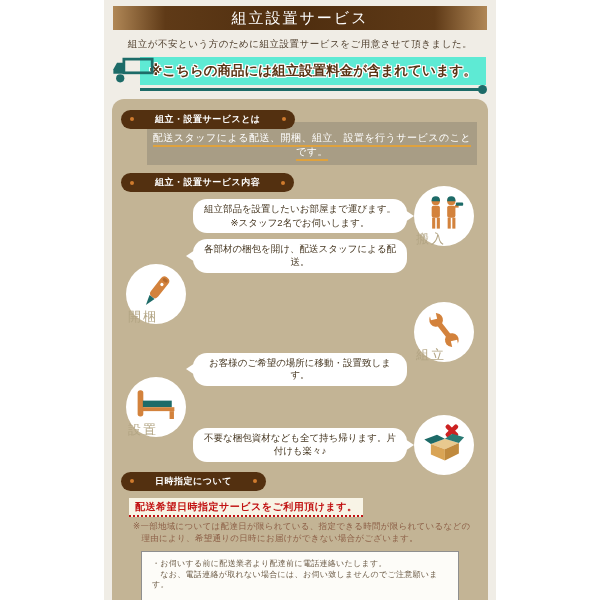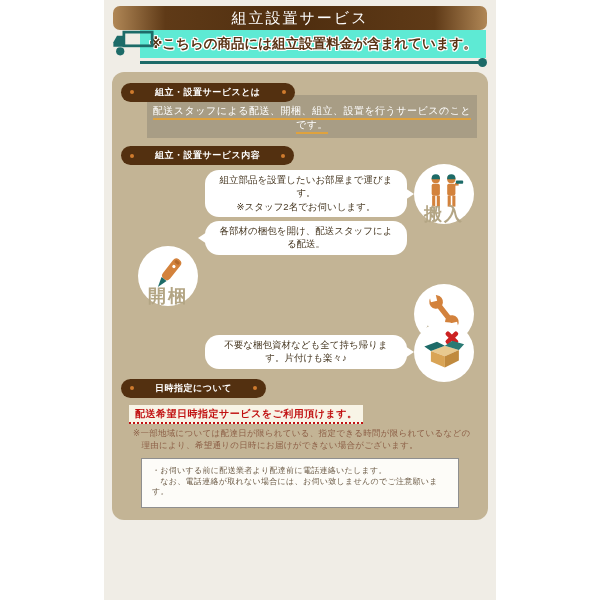--- a/index.html
+++ b/index.html
@@ -2,21 +2,21 @@
 <html lang="ja"><head>
 <meta charset="utf-8">
 <style>
   html,body{margin:0;padding:0;}
   body{font-family:"Liberation Sans","DejaVu Sans",sans-serif;background:#fff;}
   .page{width:600px;height:600px;background:#ffffff;overflow:hidden;}
   .content{width:392px;height:600px;margin:0 auto;background:#f0ede6;box-sizing:border-box;overflow:hidden;}
 
   
   .title-bar{margin:6px 9px 0;height:24px;display:flex;align-items:center;justify-content:center;
-    background:linear-gradient(90deg,#b08756 0%,#5f3a17 14%,#4f2e0f 50%,#5f3a17 86%,#b08756 100%);border-radius:7px;}
+    background:linear-gradient(90deg,#b08756 0%,#5f3a17 14%,#4f2e0f 50%,#5f3a17 86%,#b08756 100%);}
   .title-bar span{font-family:"Liberation Serif","DejaVu Serif",serif;font-size:15px;color:#ffffff;letter-spacing:2px;}
   .intro{margin:8px 4px 6px;text-align:center;font-size:9.5px;color:#4a3a28;letter-spacing:0.5px;}
 
   
   .banner-wrap{position:relative;margin:0 10px 0 12px;padding-left:24px;}
   .truck{position:absolute;left:-4px;bottom:4px;width:42px;height:32px;}
   .banner{background:#5eead4;text-align:center;padding:5px 2px;font-size:13.5px;font-weight:bold;color:#5a3415;white-space:nowrap;
     text-shadow:-1px -1px 0 #fff,1px -1px 0 #fff,-1px 1px 0 #fff,1px 1px 0 #fff,0 1px 0 #fff,0 -1px 0 #fff,1px 0 0 #fff,-1px 0 0 #fff;}
   .road{height:3px;background:#1d6b68;margin-top:3px;position:relative;}
   .road::after{content:'';position:absolute;right:-1px;top:-3px;width:9px;height:9px;border-radius:50%;background:#1d6b68;}
@@ -24,27 +24,27 @@
   
   .panel{margin:8px 8px 0;background:#c3b495;border-radius:12px;padding:8px 9px 10px;box-sizing:border-box;}
   .pill{display:inline-flex;align-items:center;gap:21px;background:#533010;color:#fff;font-size:9px;font-weight:bold;
     padding:3px 9px;border-radius:10px;position:relative;z-index:2;letter-spacing:0.5px;}
   .pill-dot{width:4px;height:4px;border-radius:50%;background:#d07b2e;display:inline-block;}
   .taupe-bar{margin:-7px 2px 6px 26px;background:#a89d85;text-align:center;padding:9px 4px 6px;font-size:10px;color:#ffffff;}
   .taupe-bar span{border-bottom:2px solid #dfa23e;padding-bottom:2px;letter-spacing:0.5px;}
 
   
   .steps{margin-top:3px;}
-  .step{display:grid;grid-template-columns:70px 1fr 70px;align-items:center;margin-left:12px;}
+  .step{display:grid;grid-template-columns:70px 1fr 70px;align-items:center;}
   .circle-wrap{height:38px;display:flex;align-items:center;justify-content:center;position:relative;}
   .step.first .circle-wrap{height:42px;}
   .circle{width:60px;height:60px;background:#fff;border-radius:50%;display:flex;align-items:center;justify-content:center;
     position:relative;z-index:1;flex-shrink:0;}
   .circle svg{width:42px;height:42px;}
-  .step-label{position:absolute;bottom:-2px;left:10px;font-size:18px;font-weight:bold;color:#b3a584;letter-spacing:2px;z-index:3;white-space:nowrap;}
+  .step-label{position:absolute;bottom:-2px;left:2px;font-size:13px;font-weight:normal;color:#b3a584;letter-spacing:2px;z-index:3;white-space:nowrap;}
   .bubble{grid-column:2;background:#ffffff;border-radius:14px;padding:4px 10px;font-size:9.5px;color:#44351f;
     text-align:center;line-height:1.35;position:relative;z-index:2;margin:2px 2px;}
   .step.right .bubble::after{content:'';position:absolute;right:-7px;top:50%;transform:translateY(-50%);
     border:6px solid transparent;border-left:9px solid #fff;border-right:0;}
   .step.left .bubble::before{content:'';position:absolute;left:-7px;top:50%;transform:translateY(-50%);
     border:6px solid transparent;border-right:9px solid #fff;border-left:0;}
   .bubble .l2{margin-top:1px;}
 
   
   .date-section{margin-top:5px;}
@@ -61,20 +61,21 @@
 </head>
 <body>
 
 <div class="page">
   <div class="content">
 
     <div class="title-bar">
       <span>組立設置サービス</span>
     </div>
 
+    <div class="intro">組立が不安という方のために組立設置サービスをご用意させて頂きました。</div>
 
     <div class="banner-wrap">
       <svg class="truck" viewBox="0 0 46 34">
         <rect x="13" y="4" width="31" height="15" fill="none" stroke="#1d6b68" stroke-width="3"></rect>
         <path d="M13 8 H5.5 L1.5 15 V20 H13 z" fill="#1d6b68"></path>
         <circle cx="9" cy="25" r="4.5" fill="#1d6b68"></circle>
       </svg>
       <div class="banner">※こちらの商品には組立設置料金が含まれています。</div>
       <div class="road"></div>
     </div>
@@ -153,20 +154,36 @@
                       <circle cx="23" cy="37" r="7.5" fill="#d3823c"></circle>
                       <rect x="20" y="11" width="6" height="24" fill="#d3823c"></rect>
                       <rect x="19.5" y="0.5" width="7" height="7" fill="#fff" transform="rotate(25 23 4)"></rect>
                       <rect x="19.5" y="38.5" width="7" height="7" fill="#fff" transform="rotate(25 23 42)"></rect>
                     </g>
                   </svg></span>
                 <span class="step-label">組立</span>
               </div>
             </div>
           </div>
+          <div class="step left">
+            <div class="bubble">
+              <div>お客様のご希望の場所に移動・設置致します。</div>
+            </div>
+            <div class="circle-wrap" style="grid-column: 1;">
+              <div class="circle">
+                <span><svg viewBox="0 0 48 42">
+                    <rect x="3" y="4" width="6.5" height="30" rx="3" fill="#d3823c"></rect>
+                    <rect x="9" y="16" width="33" height="7.5" fill="#1d6b68"></rect>
+                    <rect x="9" y="23.5" width="36" height="4.5" fill="#d3823c"></rect>
+                    <rect x="39.5" y="28" width="5" height="9" fill="#d3823c"></rect>
+                  </svg></span>
+                <span class="step-label">設置</span>
+              </div>
+            </div>
+          </div>
           <div class="step right">
             <div class="bubble">
               <div>不要な梱包資材なども全て持ち帰ります。片付けも楽々♪</div>
             </div>
             <div class="circle-wrap" style="grid-column: 3;">
               <div class="circle">
                 <span><svg viewBox="0 0 48 46">
                     <g fill="#cc2222" transform="translate(33 9)">
                       <rect x="-9" y="-2.6" width="18" height="5.2" rx="2.2" transform="rotate(45)"></rect>
                       <rect x="-9" y="-2.6" width="18" height="5.2" rx="2.2" transform="rotate(-45)"></rect>

